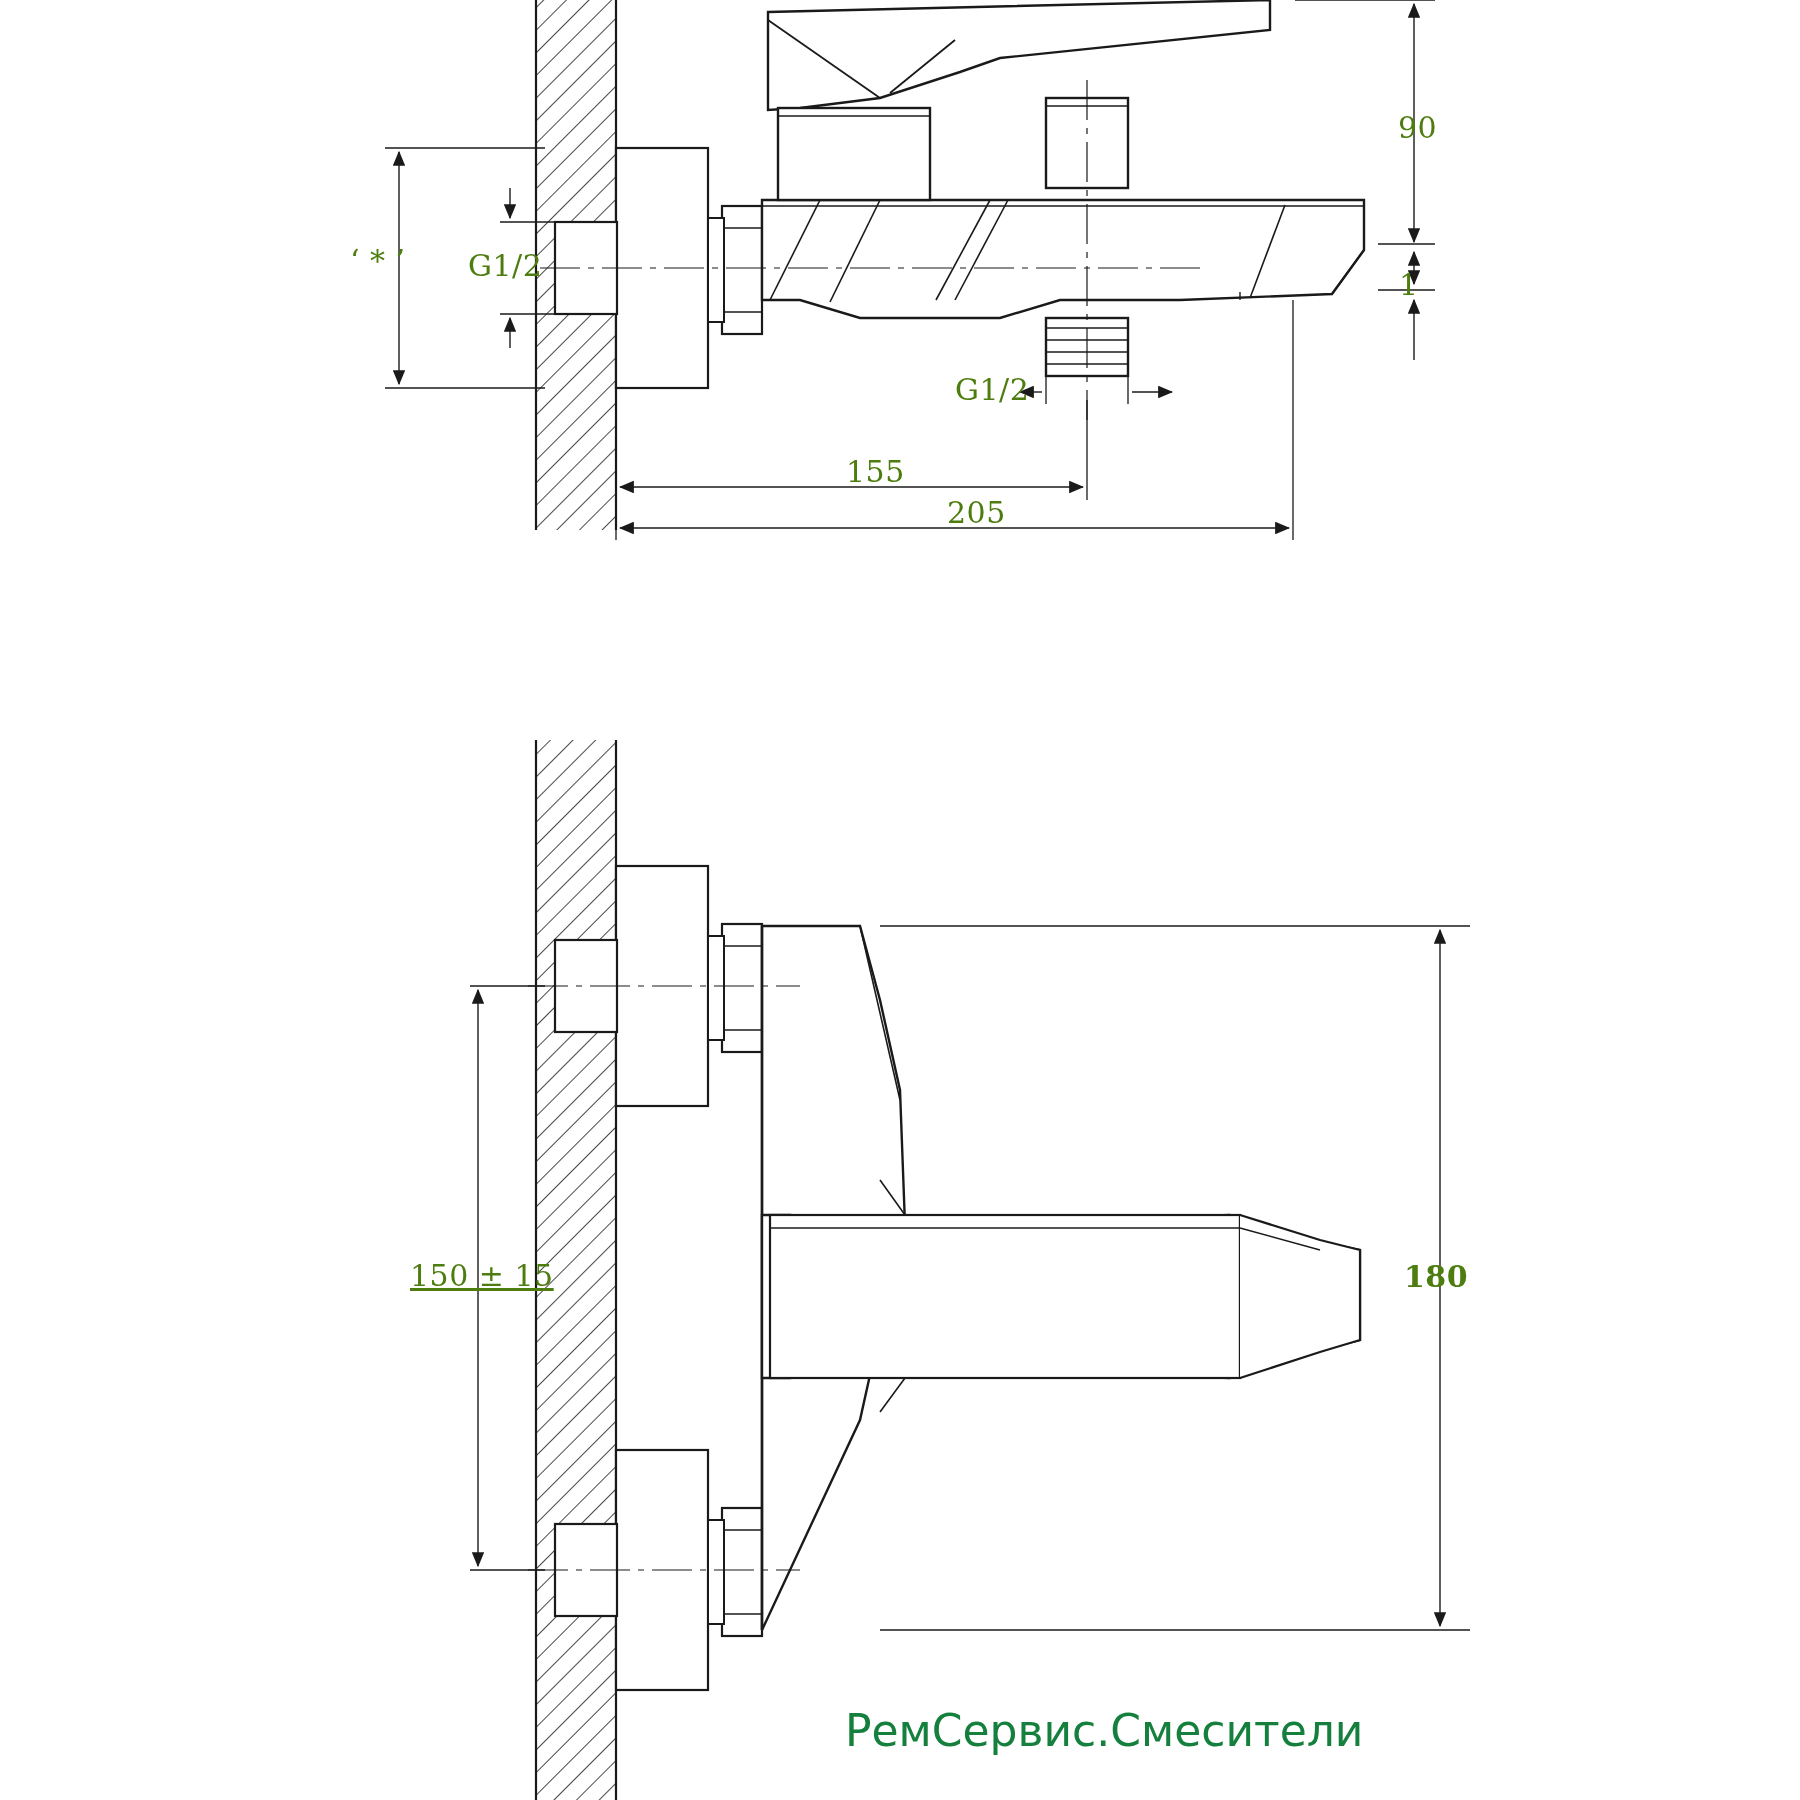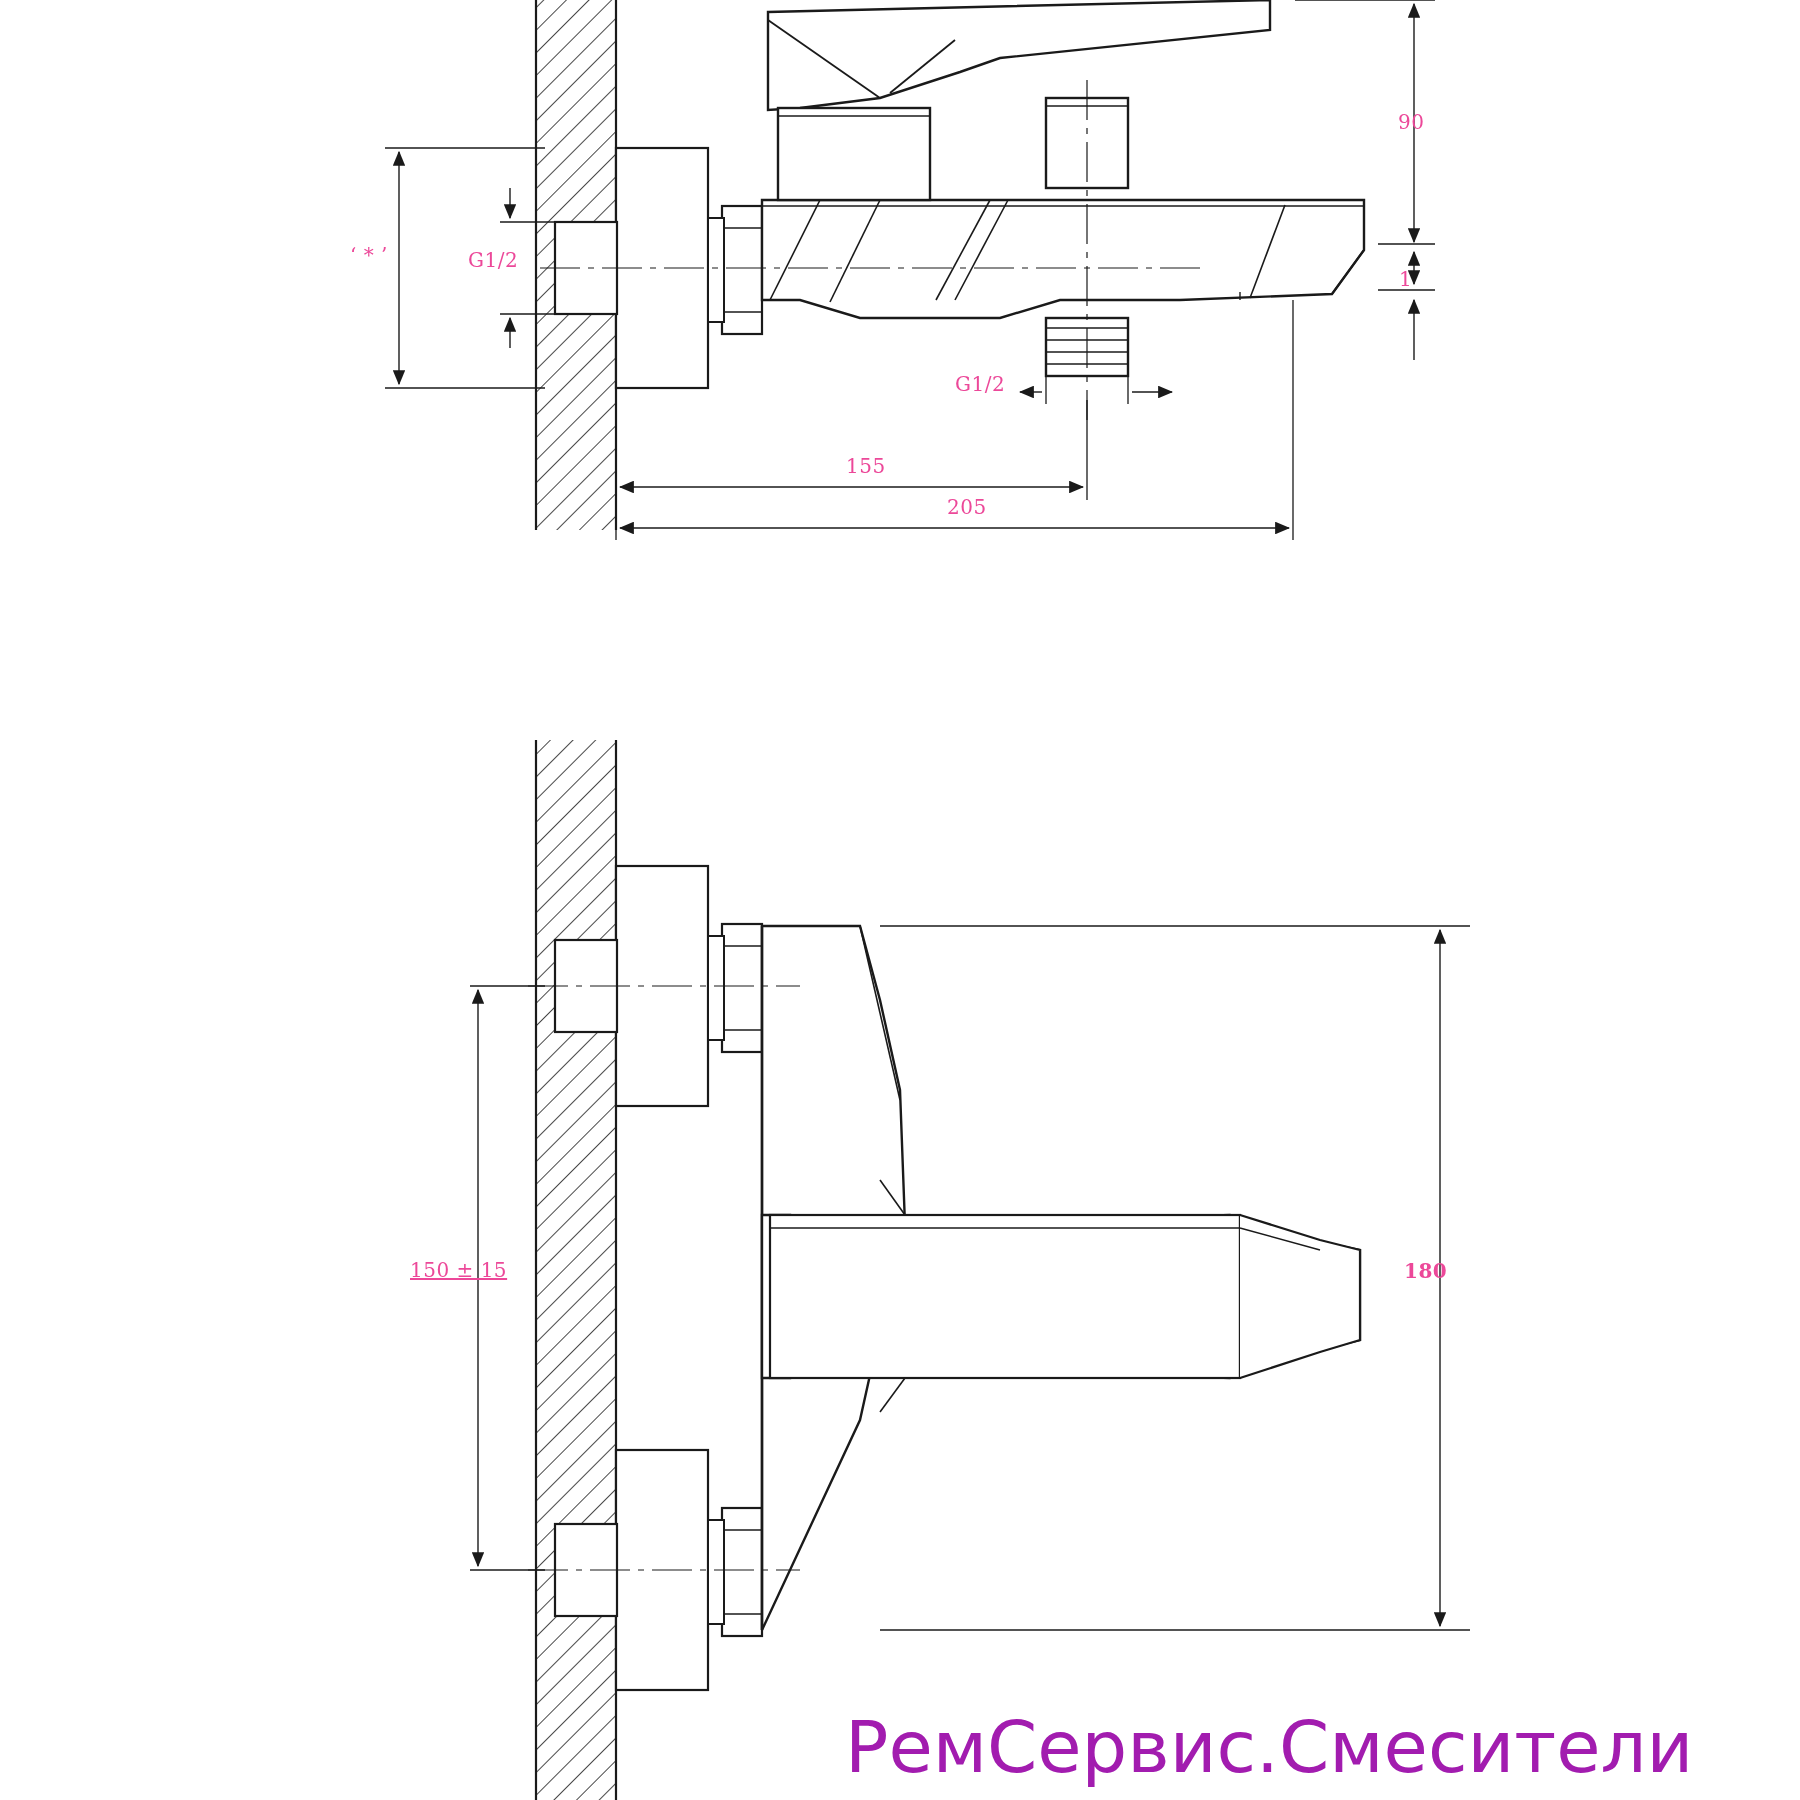--- a/index.html
+++ b/index.html
@@ -20,30 +20,30 @@
     height: 1800px;
   }
   #sheet svg {
     position: absolute;
     top: 0;
     left: 0;
   }
   .dim-label {
     position: absolute;
     font-family: "DejaVu Serif", serif;
-    font-size: 20px;
-    color: #ec4899;
+    font-size: 30px;
+    color: #4d7c0f;
     white-space: nowrap;
     letter-spacing: 0.5px;
   }
   .watermark {
     position: absolute;
     font-family: "DejaVu Sans", sans-serif;
-    font-size: 72px;
-    color: #a21caf;
+    font-size: 44px;
+    color: #15803d;
     white-space: nowrap;
     letter-spacing: 0px;
   }
 </style>
 </head>
 <body>
 
 <div id="sheet">
 
   <svg width="1800" height="1800" viewBox="0 0 1800 1800">

